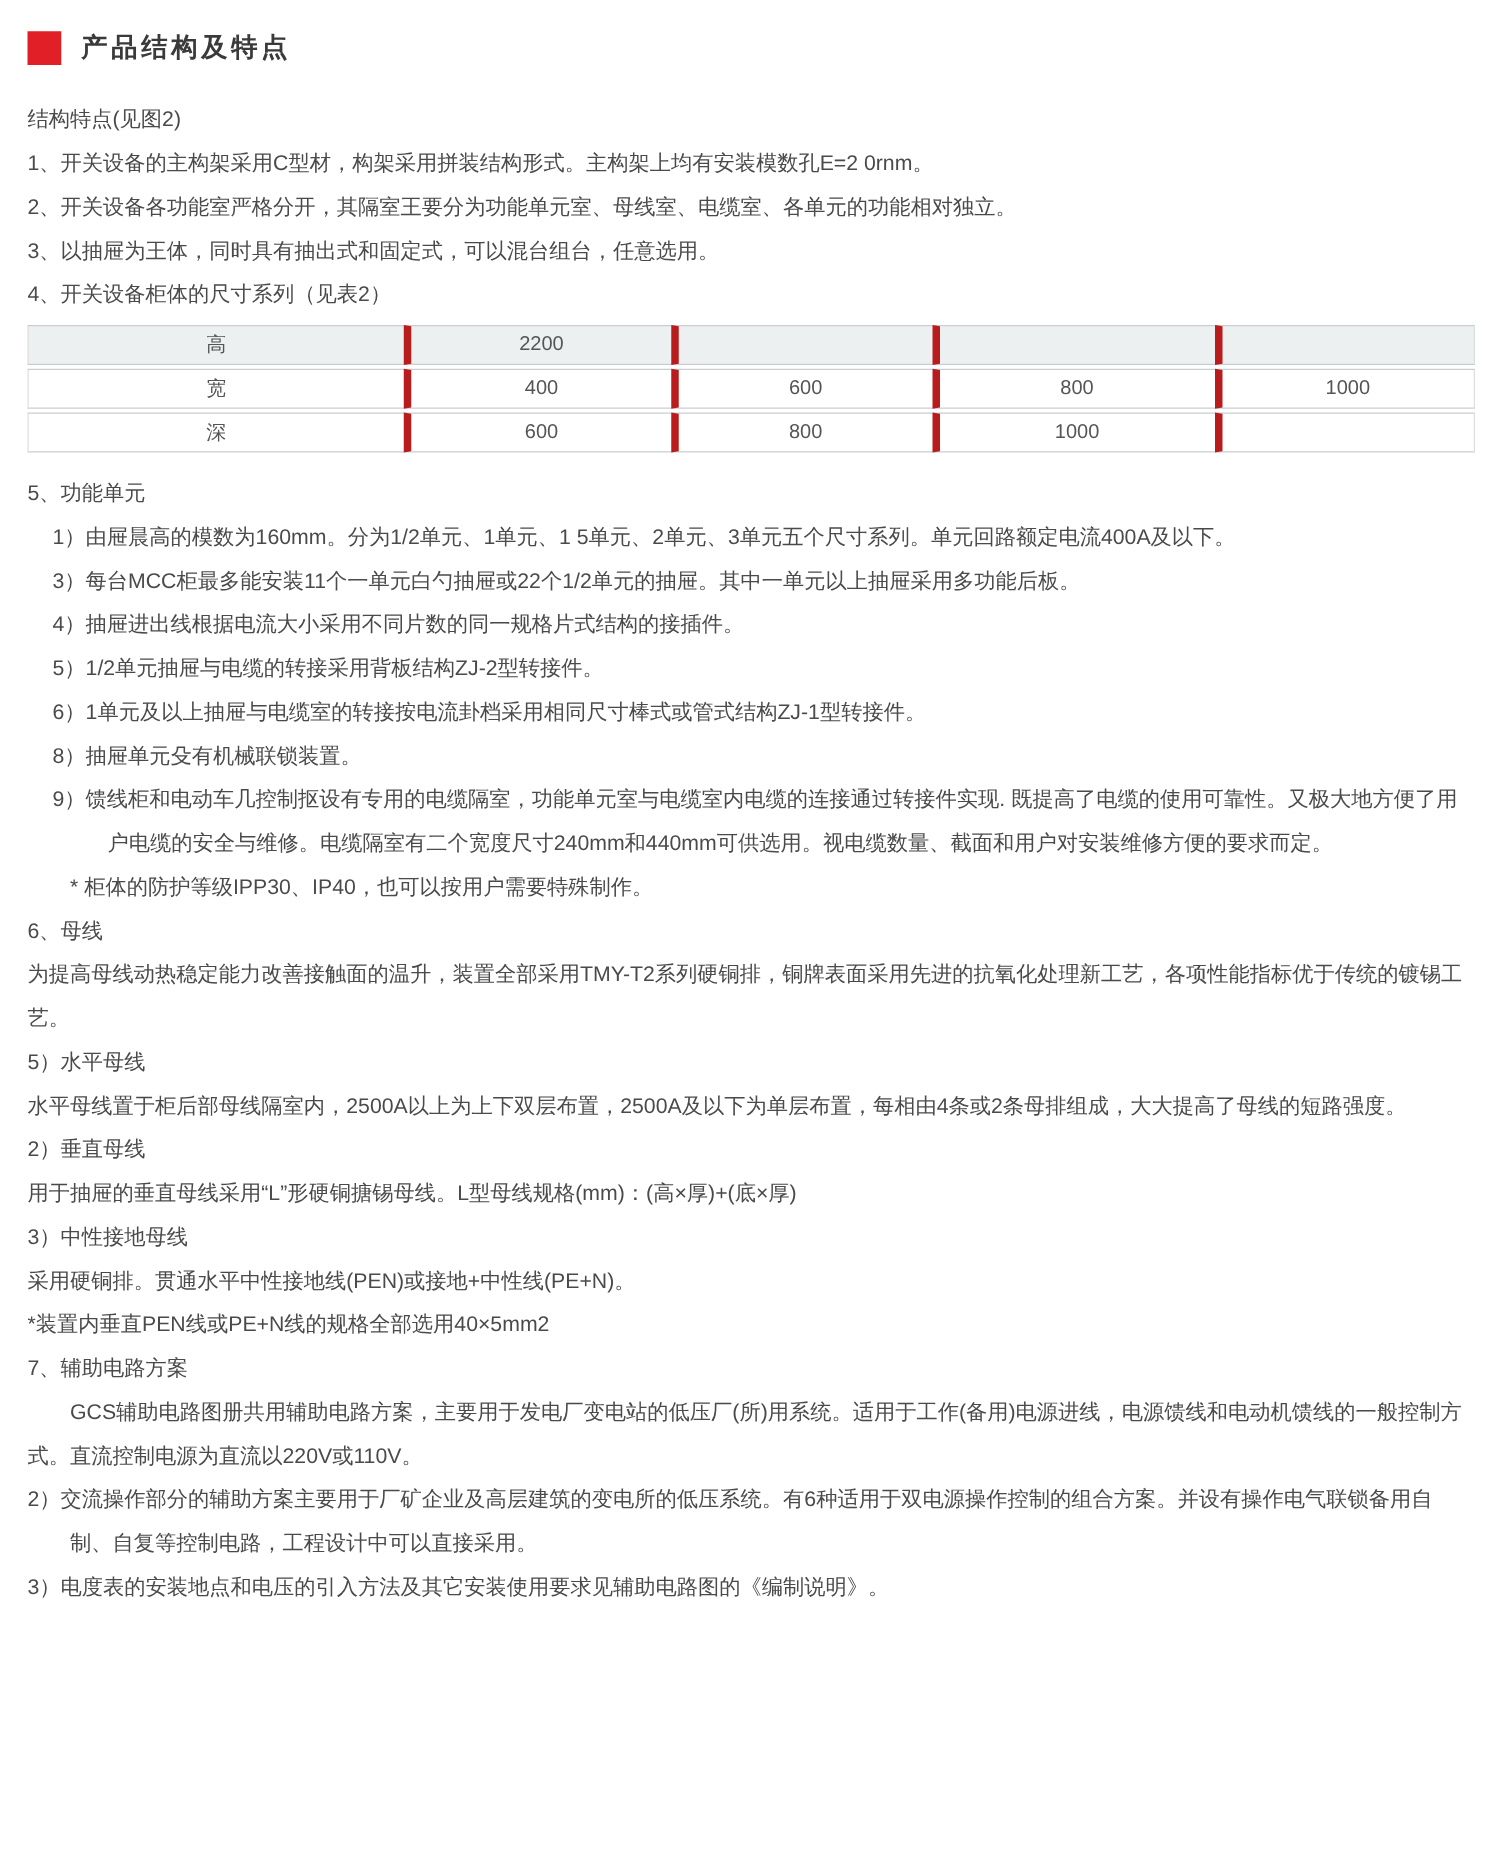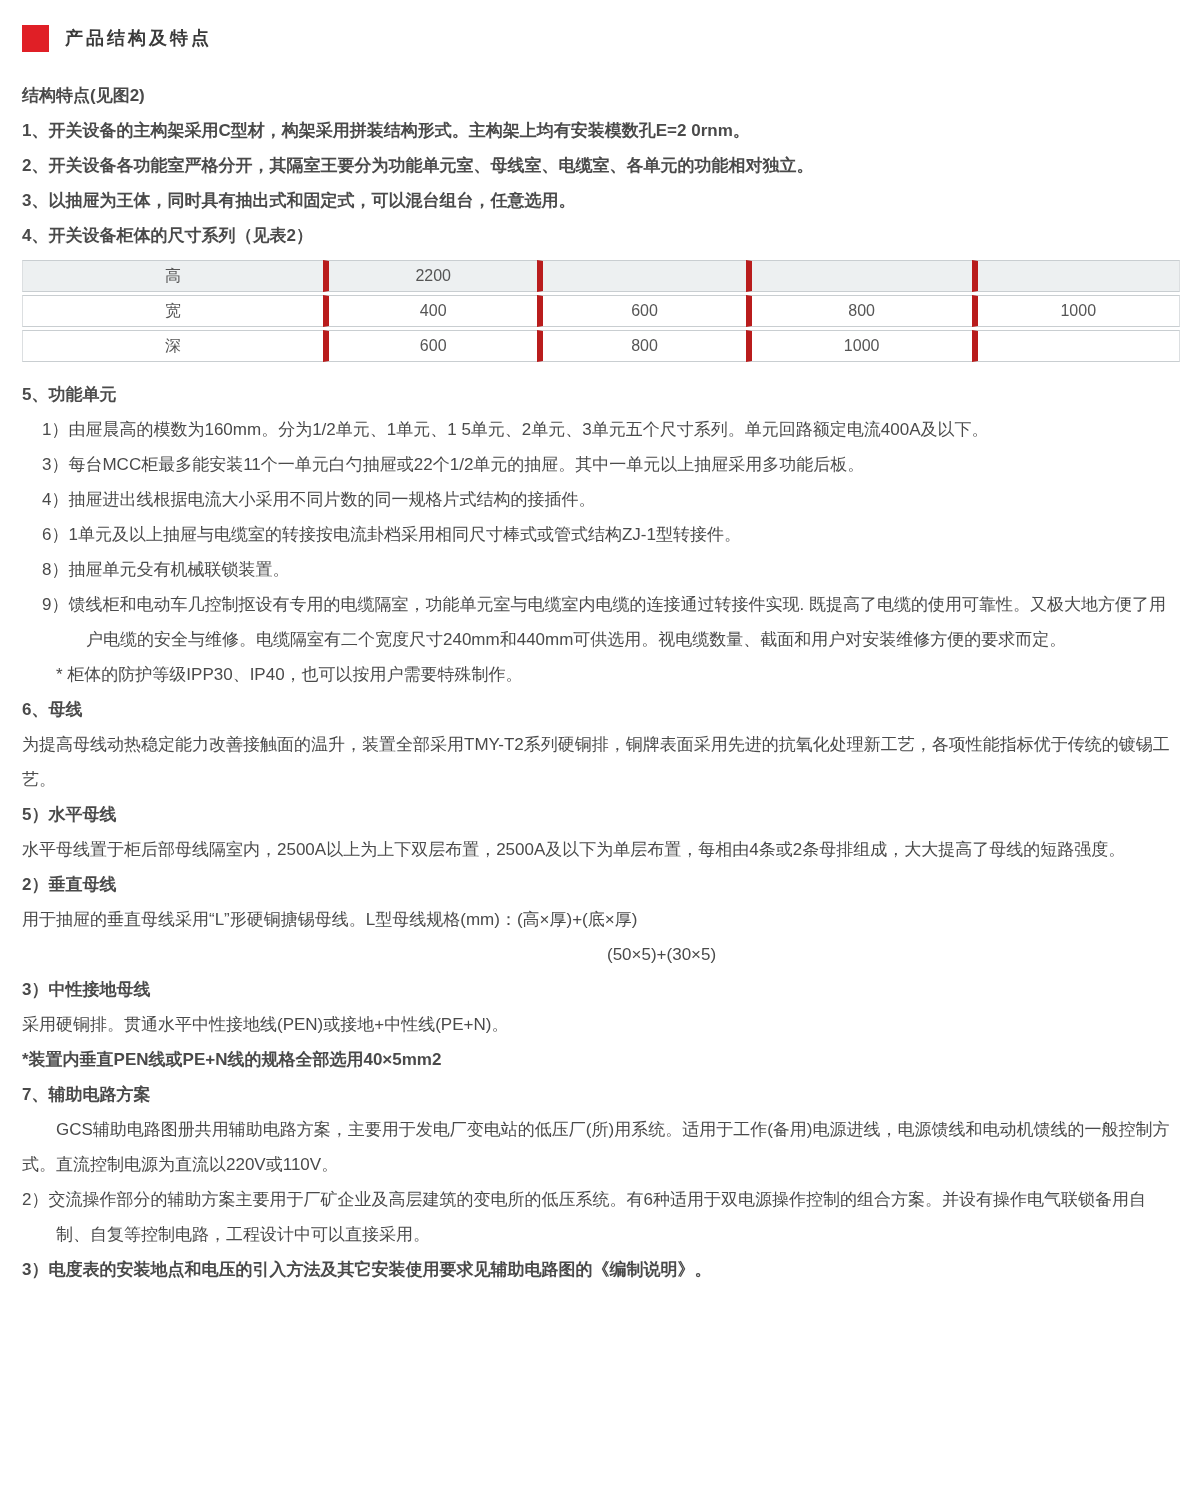--- a/index.html
+++ b/index.html
@@ -27,30 +27,29 @@
     margin-bottom: 20px;
   }
   .red-square {
     width: 27px;
     height: 27px;
     background: #e01f26;
     margin-right: 16px;
     flex: 0 0 auto;
   }
   .page-title {
-    font-size: 18px;
+    font-size: 21px;
     font-weight: 700;
     color: #3a3a3a;
     letter-spacing: 3px;
   }
   
   .line {
     line-height: 35px;
     min-height: 35px;
-    font-weight: bold;
   }
   .para {
     line-height: 35px;
   }
   
   .size-table {
     width: 1158px;
     border-collapse: separate;
     border-spacing: 0 3px;
     margin: 4px 0 12px 0;
@@ -147,32 +146,32 @@
         <td class="col-v3">1000</td>
         <td class="col-v4"></td>
       </tr>
     </tbody>
   </table>
 
   <div class="line">5、功能单元</div>
   <div class="sub-item">1）由屉晨高的模数为160mm。分为1/2单元、1单元、1 5单元、2单元、3单元五个尺寸系列。单元回路额定电流400A及以下。</div>
   <div class="sub-item">3）每台MCC柜最多能安装11个一单元白勺抽屉或22个1/2单元的抽屉。其中一单元以上抽屉采用多功能后板。</div>
   <div class="sub-item">4）抽屉进出线根据电流大小采用不同片数的同一规格片式结构的接插件。</div>
+  <div class="sub-item">5）1/2单元抽屉与电缆的转接采用背板结构ZJ-2型转接件。</div>
   <div class="sub-item">6）1单元及以上抽屉与电缆室的转接按电流卦档采用相同尺寸棒式或管式结构ZJ-1型转接件。</div>
   <div class="sub-item">8）抽屉单元殳有机械联锁装置。</div>
   <div class="sub-item">9）馈线柜和电动车几控制抠设有专用的电缆隔室，功能单元室与电缆室内电缆的连接通过转接件实现. 既提高了电缆的使用可靠性。又极大地方便了用户电缆的安全与维修。电缆隔室有二个宽度尺寸240mm和440mm可供选用。视电缆数量、截面和用户对安装维修方便的要求而定。</div>
   <div class="sec5-note">* 柜体的防护等级IPP30、IP40，也可以按用户需要特殊制作。</div>
 
   <div class="line">6、母线</div>
   <div class="para">为提高母线动热稳定能力改善接触面的温升，装置全部采用TMY-T2系列硬铜排，铜牌表面采用先进的抗氧化处理新工艺，各项性能指标优于传统的镀锡工艺。</div>
   <div class="line">5）水平母线</div>
   <div class="para">水平母线置于柜后部母线隔室内，2500A以上为上下双层布置，2500A及以下为单层布置，每相由4条或2条母排组成，大大提高了母线的短路强度。</div>
   <div class="line">2）垂直母线</div>
   <div class="para">用于抽屉的垂直母线采用“L”形硬铜搪锡母线。L型母线规格(mm)：(高×厚)+(底×厚)</div>
-  <div class="formula-line">(50×5)+(30×5)</div>
   <div class="line">3）中性接地母线</div>
   <div class="para">采用硬铜排。贯通水平中性接地线(PEN)或接地+中性线(PE+N)。</div>
   <div class="line">*装置内垂直PEN线或PE+N线的规格全部选用40×5mm2</div>
 
   <div class="line">7、辅助电路方案</div>
   <div class="aux-p1">GCS辅助电路图册共用辅助电路方案，主要用于发电厂变电站的低压厂(所)用系统。适用于工作(备用)电源进线，电源馈线和电动机馈线的一般控制方式。直流控制电源为直流以220V或110V。</div>
   <div class="aux-item2">2）交流操作部分的辅助方案主要用于厂矿企业及高层建筑的变电所的低压系统。有6种适用于双电源操作控制的组合方案。并设有操作电气联锁备用自制、自复等控制电路，工程设计中可以直接采用。</div>
   <div class="line">3）电度表的安装地点和电压的引入方法及其它安装使用要求见辅助电路图的《编制说明》。</div>
 
 </div>

